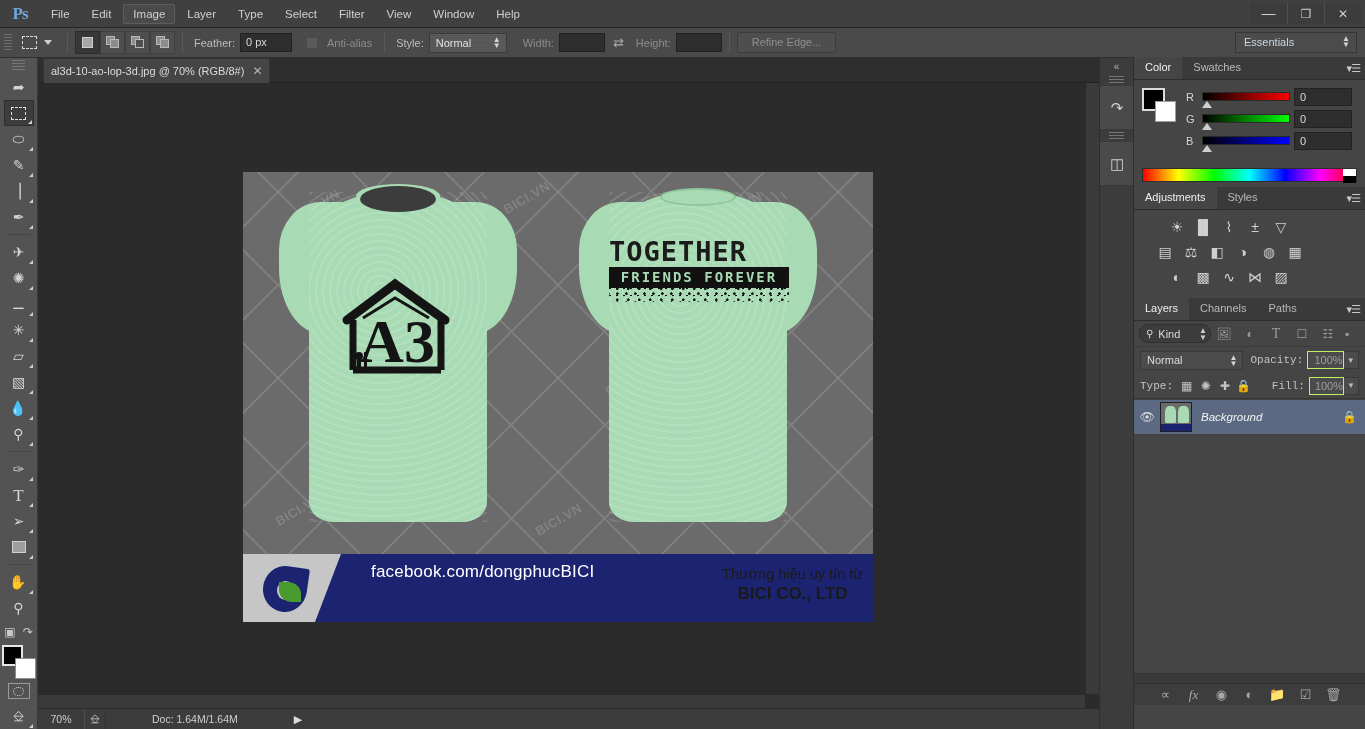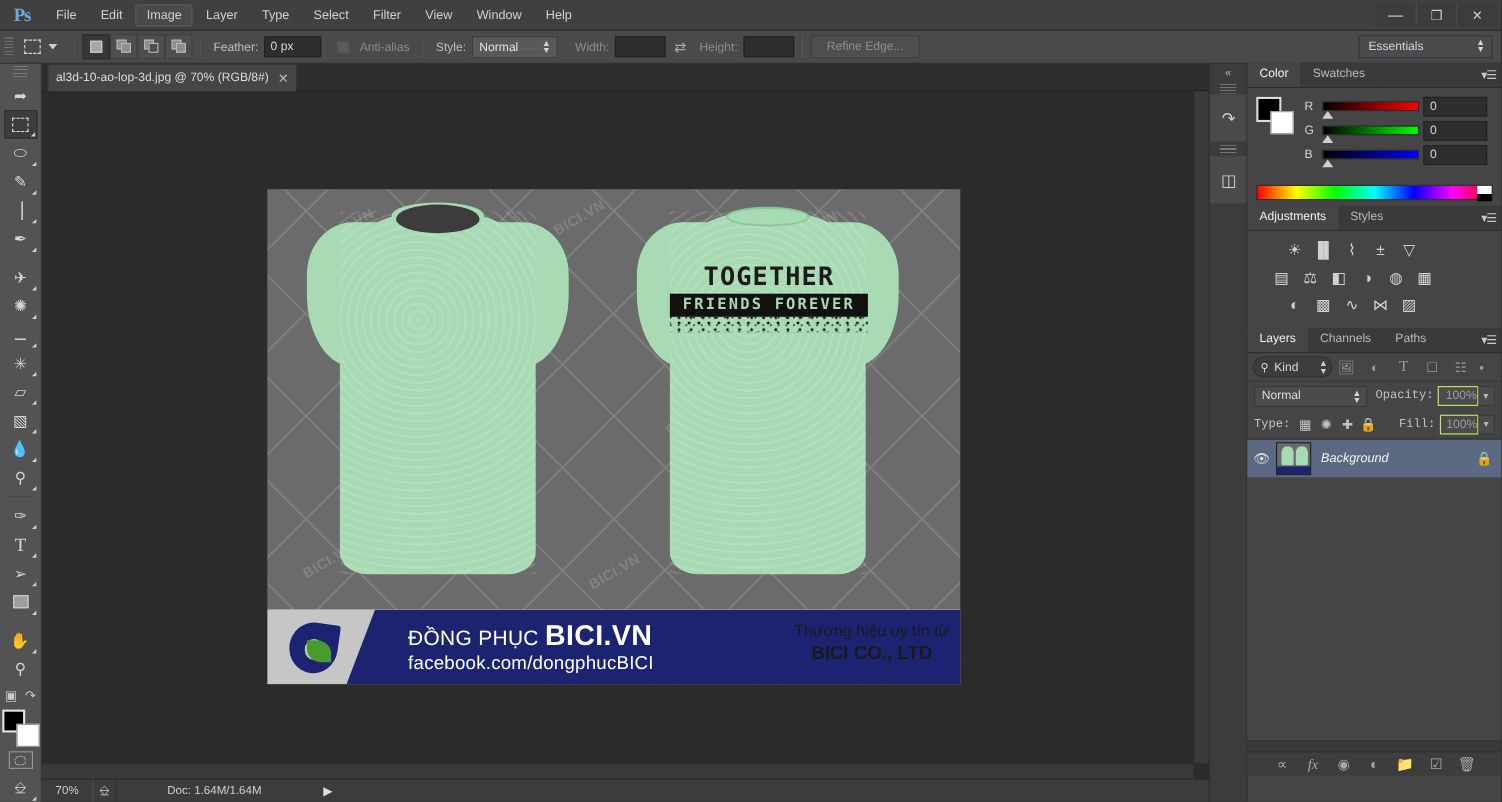--- a/index.html
+++ b/index.html
@@ -204,22 +204,22 @@
        rgba(255,255,255,.6) 0 2px, transparent 2px 7px); }
 
   .chest-art {
     position: absolute; left: 58px; top: 92px; width: 120px; height: 104px;
   }
   .back-art {
     position: absolute; left: 30px; top: 55px; width: 180px; height: 70px;
   }
   .ba-title {
     font-family: "DejaVu Sans Mono", monospace; font-weight: bold;
-    font-size: 23px; color: #1b1b1b; letter-spacing: 1px; line-height: 30px;
-    text-align: center;
+    font-size: 27px; color: #1b1b1b; letter-spacing: 1px; line-height: 30px;
+    text-align: left;
   }
   .ba-sub {
     background: #111; color: #a8dbb4; font-family: "DejaVu Sans Mono", monospace;
     font-weight: bold; font-size: 14px; letter-spacing: 2px; text-align: center;
     padding: 2px 0 3px;
   }
   .ba-speckle { height: 14px;
     background: radial-gradient(circle at 10% 0%, #111 1px, transparent 1.6px) 0 0/7px 7px,
                 radial-gradient(circle at 60% 40%, #111 1px, transparent 1.6px) 3px 2px/9px 9px,
                 radial-gradient(circle at 30% 70%, #111 1px, transparent 1.6px) 5px 4px/11px 11px;
@@ -579,20 +579,31 @@
       <div class="wm-txt" style="left:290px;top:340px">BICI.VN</div>
 
       <div class="shirt front" style="left:36px;top:10px">
         <div class="sleeve l"></div>
           <div class="sleeve r"></div>
         <div class="body">
             <div class="tex"></div>
           </div>
         <div class="collar2"></div>
           <div class="collar"></div>
+        <div class="chest-art">
+          <svg viewBox="0 0 120 104" width="120" height="104">
+            <path d="M10 46 L58 10 L108 46" stroke="#141414" stroke-width="9" fill="none" stroke-linecap="round"></path>
+            <path d="M16 46 L16 96 M104 46 L104 96 M16 96 L104 96" stroke="#141414" stroke-width="7" fill="none"></path>
+            <path d="M26 44 L58 24 L92 44" stroke="#141414" stroke-width="3" fill="none"></path>
+            <text x="60" y="88" font-family="Liberation Serif, serif" font-size="62" font-weight="bold" fill="#141414" text-anchor="middle">A3</text>
+            <circle cx="22" cy="82" r="4" fill="#141414"></circle>
+            <rect x="20" y="84" width="4" height="12" fill="#141414"></rect>
+            <rect x="27" y="78" width="3" height="18" fill="#141414"></rect>
+          </svg>
+        </div>
       </div>
 
       <div class="shirt back" style="left:336px;top:10px">
         <div class="sleeve l"></div>
           <div class="sleeve r"></div>
         <div class="body">
             <div class="tex"></div>
           </div>
         <div class="collar"></div>
         <div class="back-art">
@@ -603,21 +614,20 @@
       </div>
 
       <div class="banner">
         <div class="navy"></div>
         <div class="blogo">
           <div class="drop"></div>
             <div class="hole"></div>
             <div class="leaf"></div>
         </div>
         <div class="bmain">
-          <div class="l1"><span>ĐỒNG PHỤC </span><b>BICI.VN</b></div>
           <div class="l2">facebook.com/dongphucBICI</div>
         </div>
         <div class="bright">
           <div class="r1">Thương hiệu uy tín từ</div>
           <div class="r2">BICI CO., LTD</div>
         </div>
       </div>
     </div>
     <div class="vscroll"></div>
     <div class="hscroll"></div>

